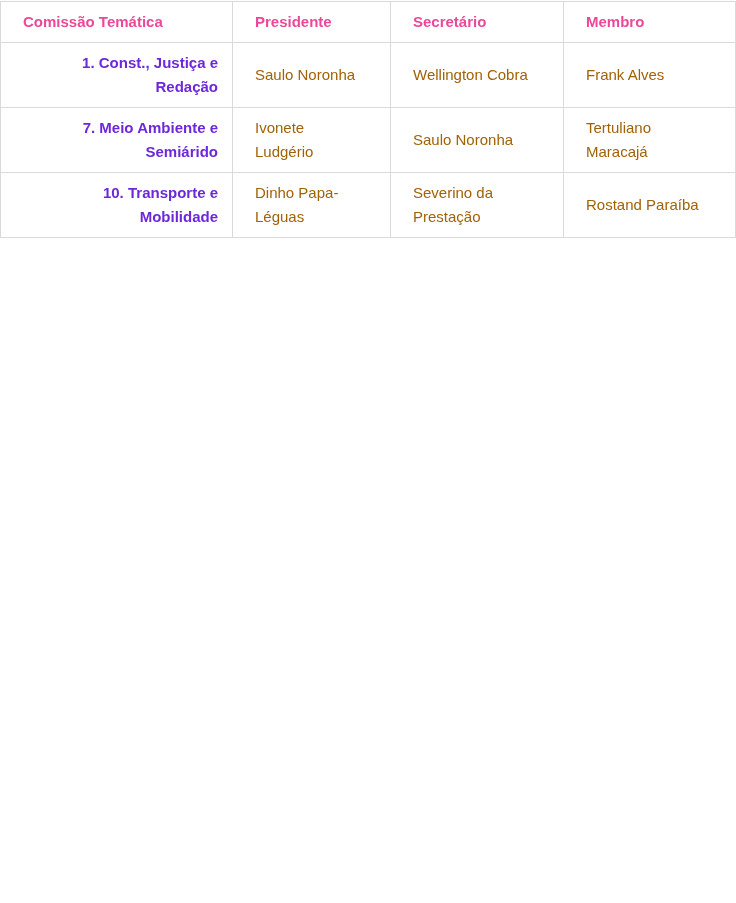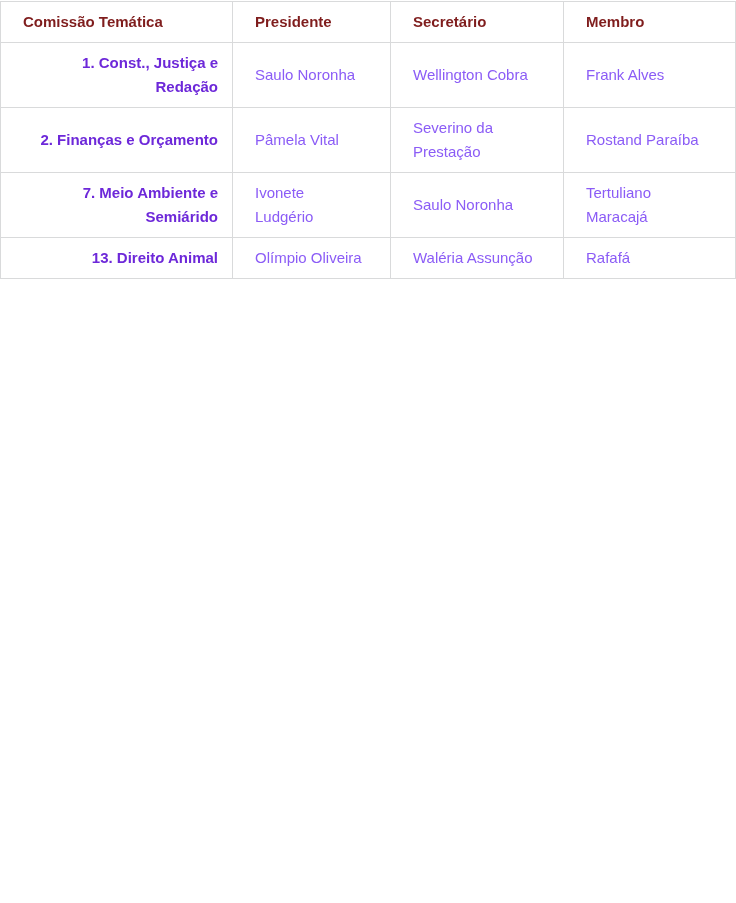--- a/index.html
+++ b/index.html
@@ -28,25 +28,25 @@
   table.committees td {
     border: 1px solid #d9dadb;
     vertical-align: middle;
     font-size: 15px;
     line-height: 24px;
     text-align: left;
     overflow-wrap: break-word;
   }
   table.committees th {
     font-weight: bold;
-    color: #7f1d1d;
+    color: #ec4899;
     padding: 8px 14px 8px 22px;
   }
   table.committees td {
-    color: #8b5cf6;
+    color: #a16207;
     font-weight: normal;
     padding: 8px 14px 8px 22px;
   }
   
   table.committees td.col-comissao {
     font-weight: bold;
     color: #6d28d9;
     padding-right: 14px;
     text-align: right;
   }
@@ -78,32 +78,26 @@
       </tr>
     </thead>
     <tbody>
         <tr>
           <td class="col-comissao">1. Const., Justiça e Redação</td>
           <td class="col-presidente">Saulo Noronha</td>
           <td class="col-secretario">Wellington Cobra</td>
           <td class="col-membro">Frank Alves</td>
         </tr>
         <tr>
-          <td class="col-comissao">2. Finanças e Orçamento</td>
-          <td class="col-presidente">Pâmela Vital</td>
-          <td class="col-secretario">Severino da Prestação</td>
-          <td class="col-membro">Rostand Paraíba</td>
-        </tr>
-        <tr>
           <td class="col-comissao">7. Meio Ambiente e Semiárido</td>
           <td class="col-presidente">Ivonete Ludgério</td>
           <td class="col-secretario">Saulo Noronha</td>
           <td class="col-membro">Tertuliano Maracajá</td>
         </tr>
         <tr>
-          <td class="col-comissao">13. Direito Animal</td>
-          <td class="col-presidente">Olímpio Oliveira</td>
-          <td class="col-secretario">Waléria Assunção</td>
-          <td class="col-membro">Rafafá</td>
+          <td class="col-comissao">10. Transporte e Mobilidade</td>
+          <td class="col-presidente">Dinho Papa-Léguas</td>
+          <td class="col-secretario">Severino da Prestação</td>
+          <td class="col-membro">Rostand Paraíba</td>
         </tr>
       </tbody>
   </table>
 </div>
 
 </body></html>

